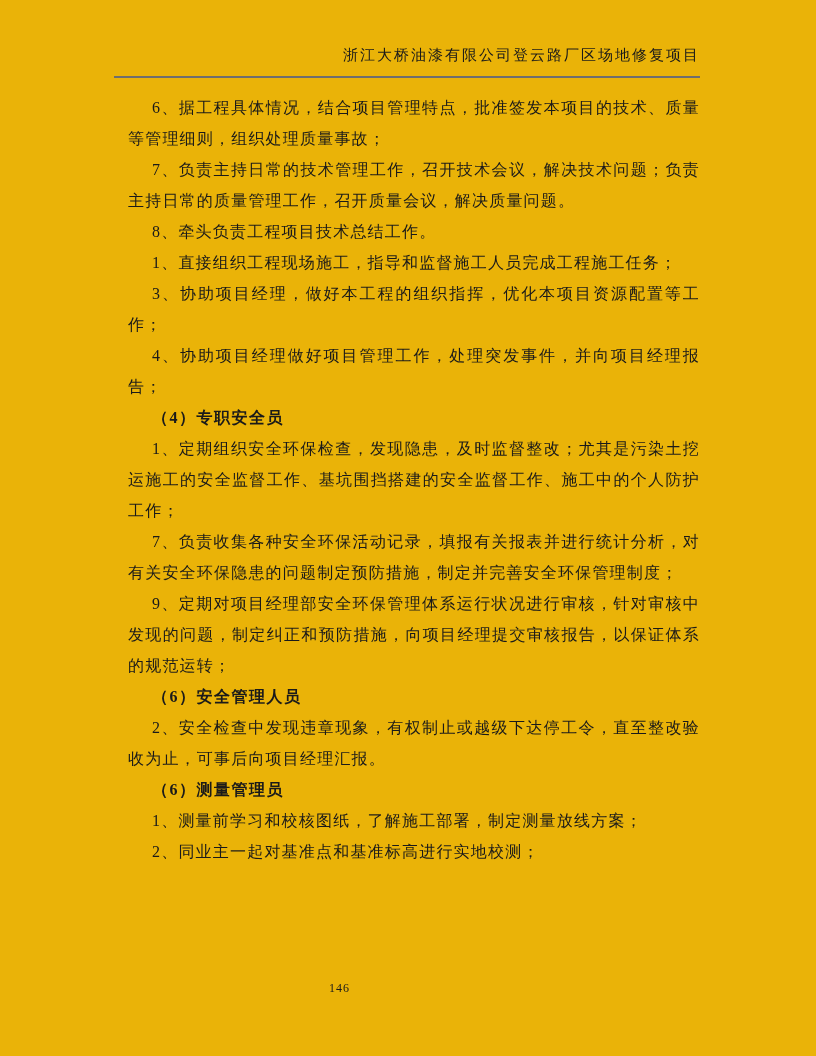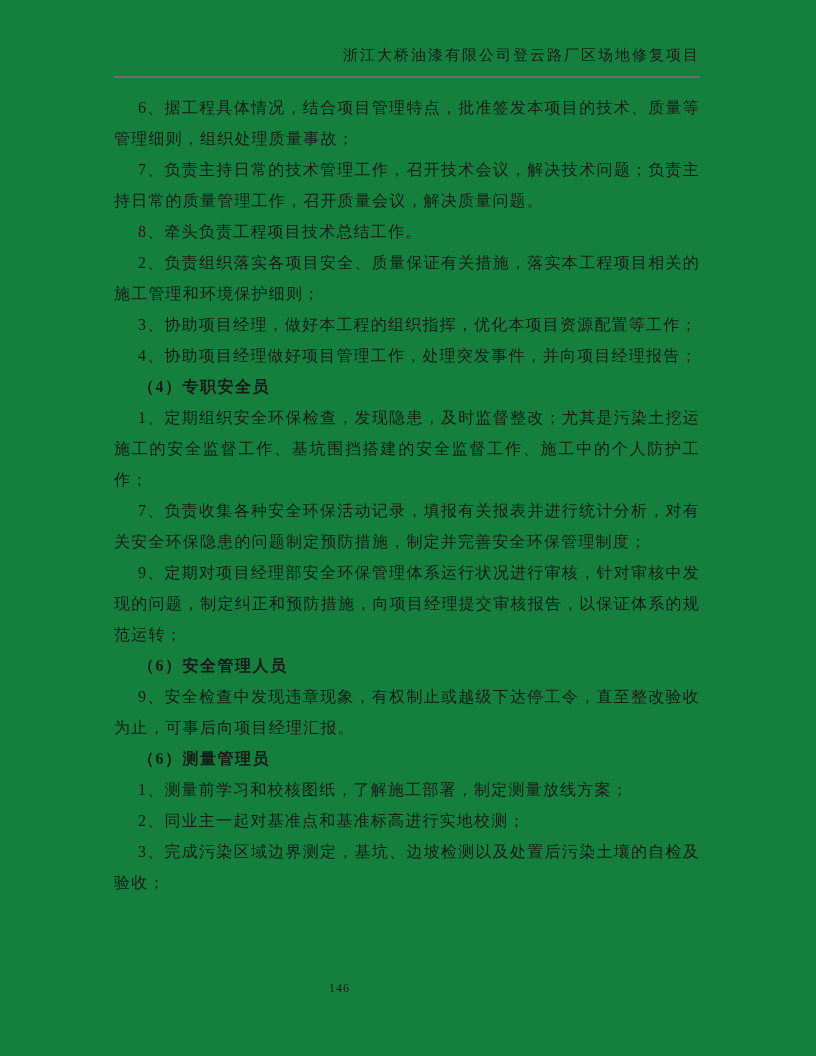--- a/index.html
+++ b/index.html
@@ -6,37 +6,38 @@
   html, body { background: #ffffff; }
   body {
     width: 816px;
     font-family: "Liberation Serif", "DejaVu Serif", serif;
     color: #1a1a1a;
   }
   .page {
     position: relative;
     width: 816px;
     height: 1056px;
-    background: #15803d;
+    background: #eab308;
     overflow: hidden;
     padding: 45px 116px 0 114px;
   }
   .header {
     border-bottom: 2px solid #6e6e6e;
     padding-bottom: 11px;
   }
   .header-title {
     text-align: right;
     font-size: 15px;
     letter-spacing: 2px;
     line-height: 20px;
     white-space: nowrap;
   }
   .doc-body {
     margin-top: 14px;
+    margin-left: 14px;
   }
   .doc-body p {
     font-size: 16px;
     line-height: 31px;
     letter-spacing: 1.2px;
     text-indent: 1.5em;
     text-align: justify;
   }
   .doc-body p.heading {
     font-weight: bold;
@@ -60,32 +61,31 @@
 <div class="page">
 
   <div class="header">
     <div class="header-title">浙江大桥油漆有限公司登云路厂区场地修复项目</div>
   </div>
 
   <div class="doc-body">
       <p class="body">6、据工程具体情况，结合项目管理特点，批准签发本项目的技术、质量等管理细则，组织处理质量事故；</p>
       <p class="body">7、负责主持日常的技术管理工作，召开技术会议，解决技术问题；负责主持日常的质量管理工作，召开质量会议，解决质量问题。</p>
       <p class="body">8、牵头负责工程项目技术总结工作。</p>
-      <p class="body">2、负责组织落实各项目安全、质量保证有关措施，落实本工程项目相关的施工管理和环境保护细则；</p>
+      <p class="body">1、直接组织工程现场施工，指导和监督施工人员完成工程施工任务；</p>
       <p class="body">3、协助项目经理，做好本工程的组织指挥，优化本项目资源配置等工作；</p>
       <p class="body">4、协助项目经理做好项目管理工作，处理突发事件，并向项目经理报告；</p>
       <p class="heading">（4）专职安全员</p>
       <p class="body">1、定期组织安全环保检查，发现隐患，及时监督整改；尤其是污染土挖运施工的安全监督工作、基坑围挡搭建的安全监督工作、施工中的个人防护工作；</p>
       <p class="body">7、负责收集各种安全环保活动记录，填报有关报表并进行统计分析，对有关安全环保隐患的问题制定预防措施，制定并完善安全环保管理制度；</p>
       <p class="body">9、定期对项目经理部安全环保管理体系运行状况进行审核，针对审核中发现的问题，制定纠正和预防措施，向项目经理提交审核报告，以保证体系的规范运转；</p>
       <p class="heading">（6）安全管理人员</p>
-      <p class="body">9、安全检查中发现违章现象，有权制止或越级下达停工令，直至整改验收为止，可事后向项目经理汇报。</p>
+      <p class="body">2、安全检查中发现违章现象，有权制止或越级下达停工令，直至整改验收为止，可事后向项目经理汇报。</p>
       <p class="heading">（6）测量管理员</p>
       <p class="body">1、测量前学习和校核图纸，了解施工部署，制定测量放线方案；</p>
       <p class="body">2、同业主一起对基准点和基准标高进行实地校测；</p>
-      <p class="body">3、完成污染区域边界测定，基坑、边坡检测以及处置后污染土壤的自检及验收；</p>
     </div>
 
   <div class="footer">
     <span class="page-number">146</span>
   </div>
 
 </div>
 
 </body></html>

